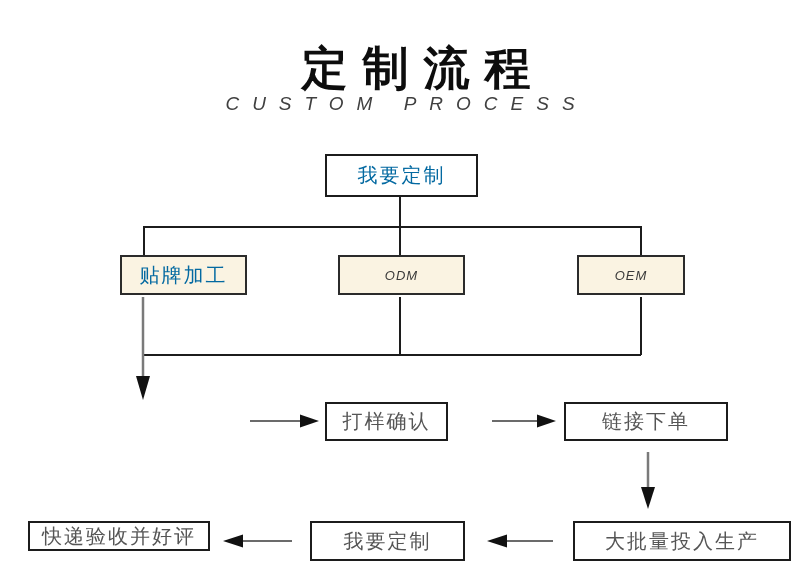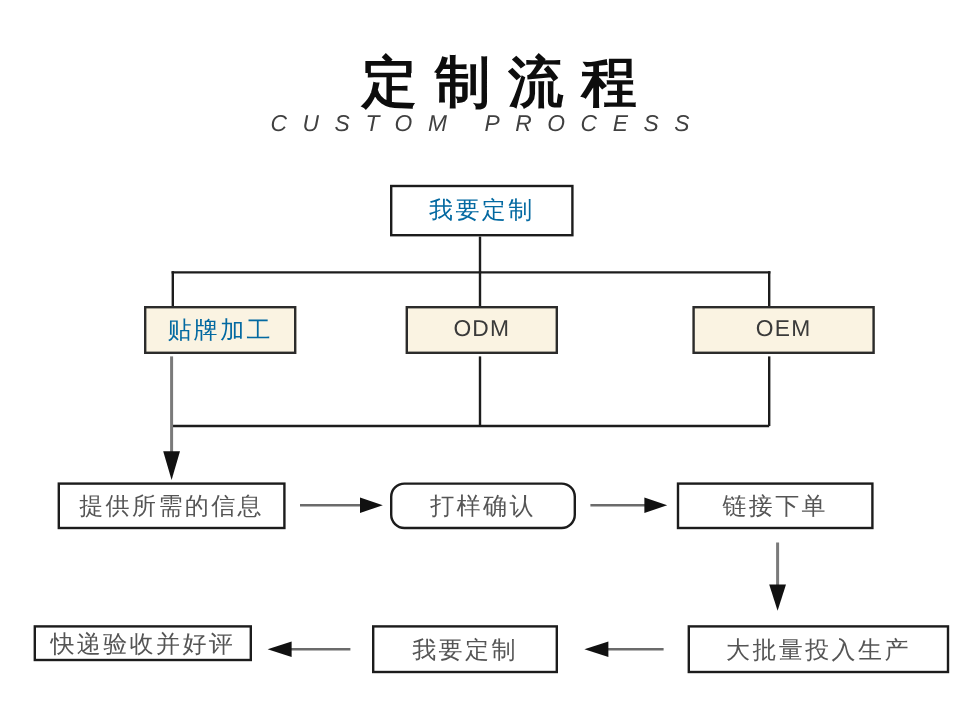--- a/index.html
+++ b/index.html
@@ -53,29 +53,29 @@
     letter-spacing: 2px;
     color: #555555;
     white-space: nowrap;
   }
   .node.highlight {
     background: #faf3e2;
     border-color: #2b2b2b;
     color: #3a3a3a;
   }
   .node.dark-text { color: #0369a1; }
-  .node.latin { letter-spacing: 1px; font-size: 19px; }
+  .node.latin { letter-spacing: 1px; font-size: 13px; font-style: italic; }
 
   
   #n-start            { left: 325px; top: 154px; width: 153px; height: 43px; }
   #n-oem-processing   { left:  80px; top: 255px; width: 127px; height: 40px; margin-left: 40px; }
   #n-odm              { left: 338px; top: 255px; width: 127px; height: 40px; }
-  #n-oem              { left: 577px; top: 255px; width: 152px; height: 40px; }
+  #n-oem              { left: 577px; top: 255px; width: 108px; height: 40px; }
   #n-provide-info     { left:  48px; top: 402px; width: 190px; height: 39px; }
-  #n-sample-confirm   { left: 325px; top: 402px; width: 155px; height: 39px; border-radius: 12px; }
+  #n-sample-confirm   { left: 325px; top: 402px; width: 123px; height: 39px; }
   #n-order-link       { left: 564px; top: 402px; width: 164px; height: 39px; text-align: right; }
   #n-mass-production  { left: 573px; top: 521px; width: 218px; height: 40px; }
   #n-logistics        { left: 310px; top: 521px; width: 155px; height: 40px; }
   #n-delivery-review  { left:  28px; top: 521px; width: 182px; height: 30px; }
 </style>
 </head>
 <body>
 
 <div class="canvas">
 
@@ -128,21 +128,20 @@
       <polygon points="223,541 243,534.5 243,547.5" fill="#111111"></polygon>
     </g>
   </svg>
 
   <div class="node dark-text" id="n-start">我要定制</div>
 
   <div class="node highlight dark-text" id="n-oem-processing">贴牌加工</div>
   <div class="node highlight latin" id="n-odm">ODM</div>
   <div class="node highlight latin" id="n-oem">OEM</div>
 
-  <div class="node" id="n-provide-info">提供所需的信息</div>
   <div class="node" id="n-sample-confirm">打样确认</div>
   <div class="node" id="n-order-link">链接下单</div>
 
   <div class="node" id="n-mass-production">大批量投入生产</div>
   <div class="node" id="n-logistics">我要定制</div>
   <div class="node" id="n-delivery-review">快递验收并好评</div>
 
 </div>
 
 </body></html>

